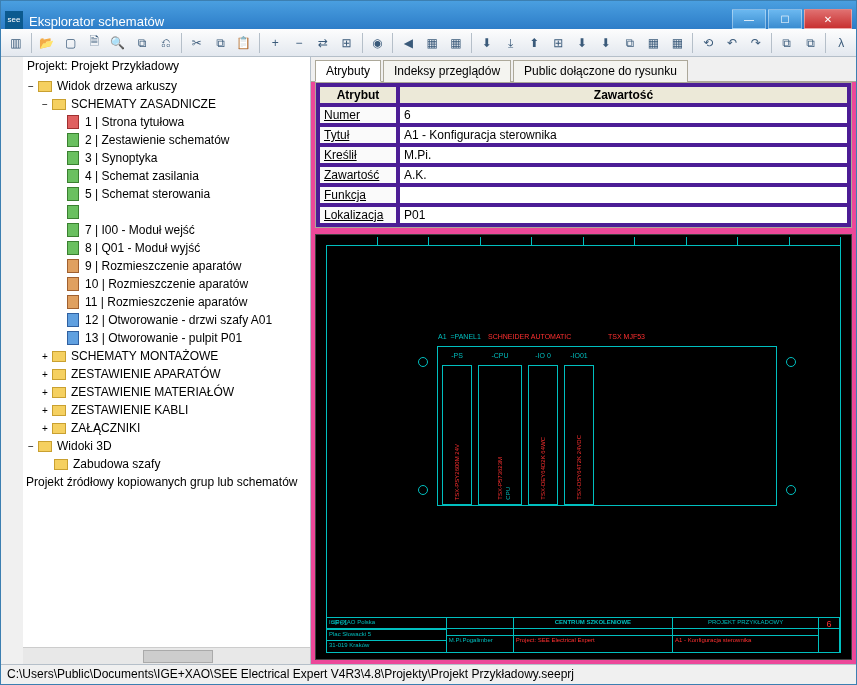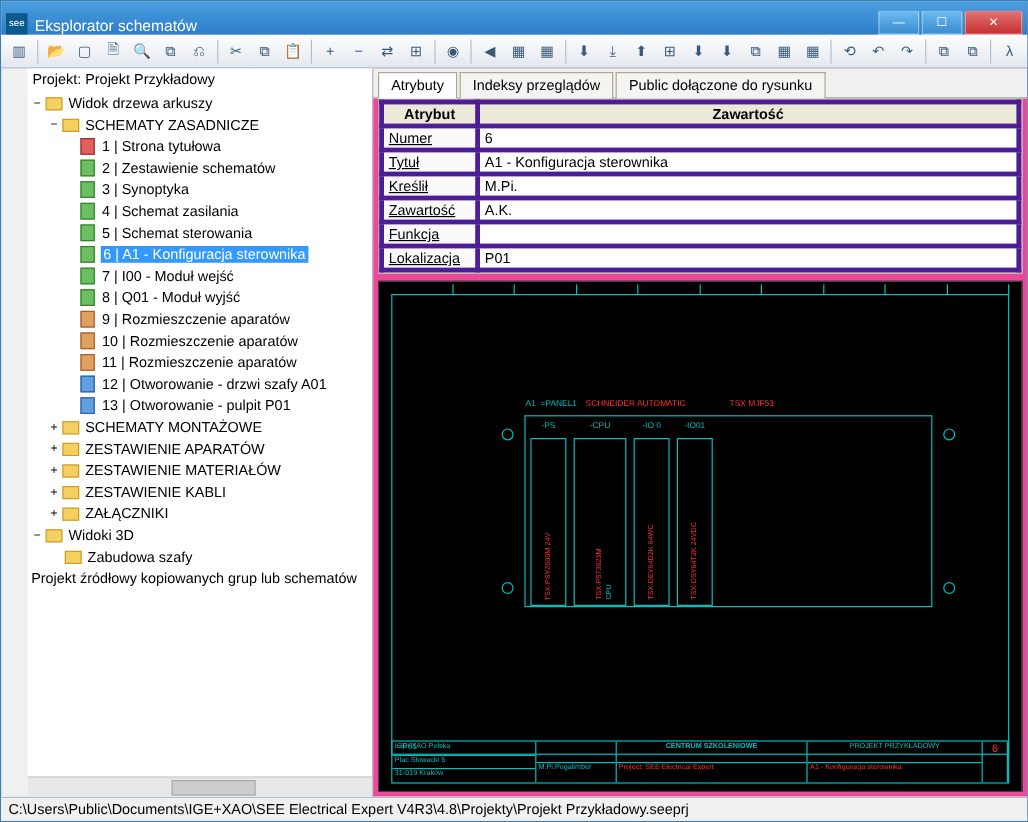--- a/index.html
+++ b/index.html
@@ -172,21 +172,20 @@
         <div class="node" style="padding-left:40px">
             <span class="nicon">
               <span class="doc-g"></span>
             </span>
             <span class="lbl">5 | Schemat sterowania</span>
           </div>
         <div class="node selected" style="padding-left:40px">
             <span class="nicon">
               <span class="doc-g"></span>
             </span>
-            <span class="lbl">6 | A1 - Konfiguracja sterownika</span>
           </div>
         <div class="node" style="padding-left:40px">
             <span class="nicon">
               <span class="doc-g"></span>
             </span>
             <span class="lbl">7 | I00 - Moduł wejść</span>
           </div>
         <div class="node" style="padding-left:40px">
             <span class="nicon">
               <span class="doc-g"></span>

